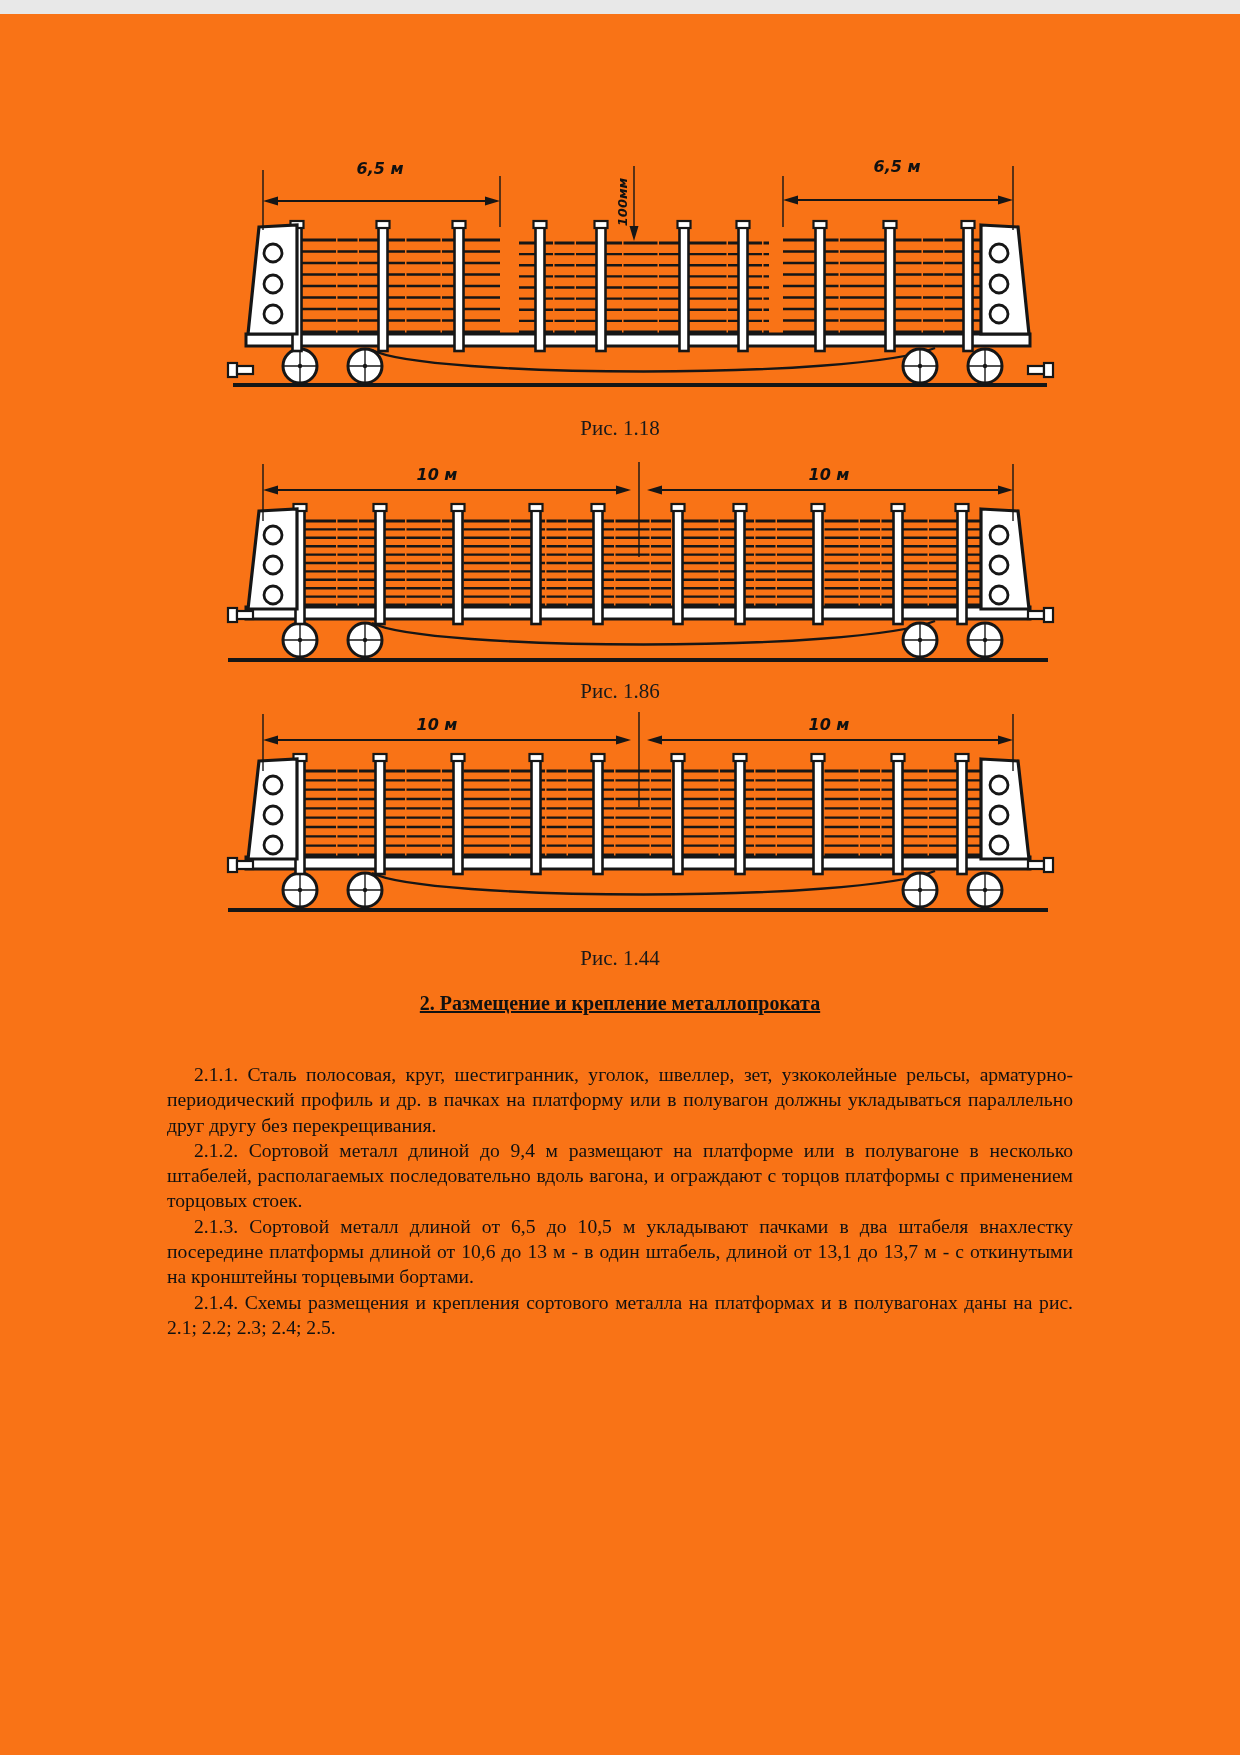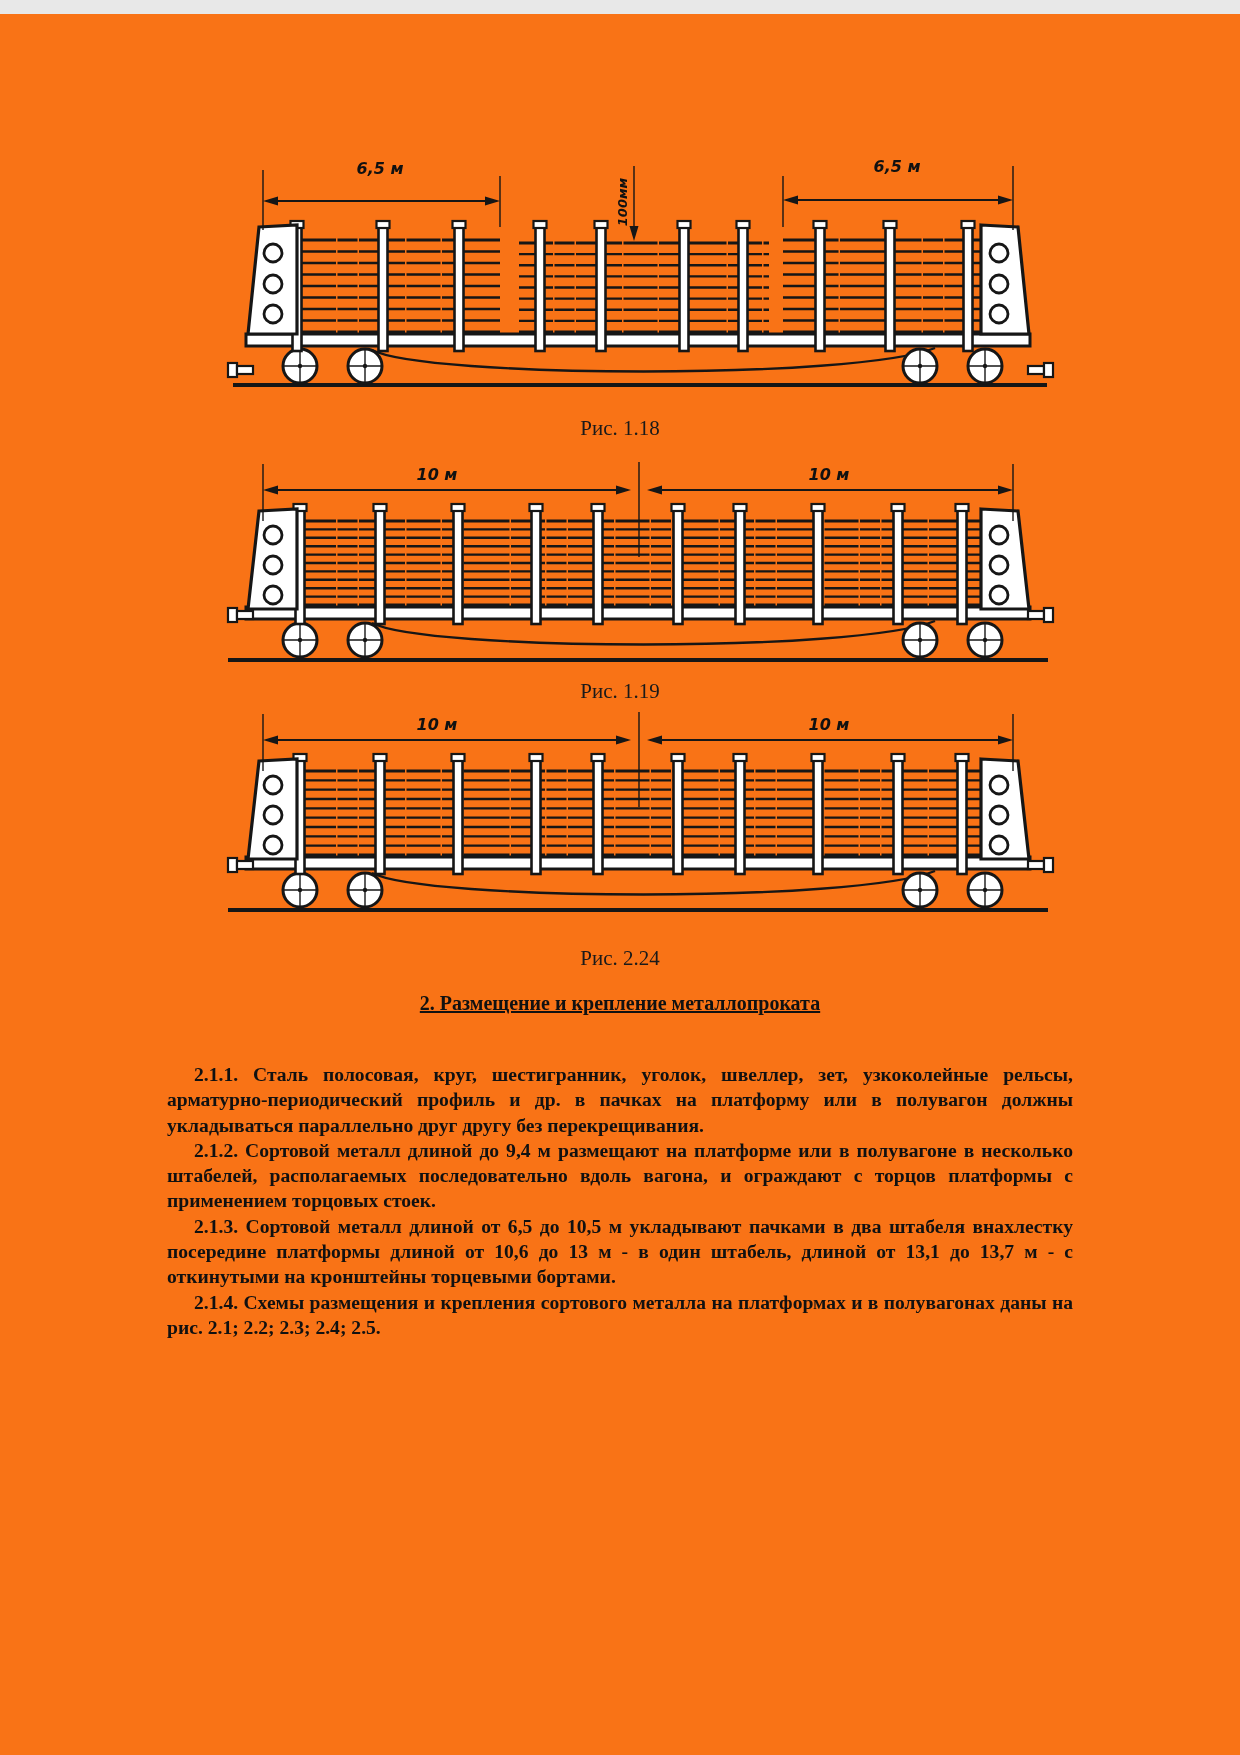--- a/index.html
+++ b/index.html
@@ -12,21 +12,21 @@
   .fig-caption{
     position:absolute;left:0;width:1240px;text-align:center;
     font-size:21px;line-height:26px;color:#1a1a1a;
   }
   .section-heading{
     position:absolute;left:0;width:1240px;text-align:center;
     font-size:20px;line-height:24px;font-weight:bold;color:#111;text-decoration:underline;
   }
   .body-text{
     position:absolute;left:167px;top:1048px;width:906px;
-    font-size:19.6px;line-height:25.3px;text-align:justify;color:#111;font-weight:bold;
+    font-size:19.6px;line-height:25.3px;text-align:justify;color:#111;
   }
   .body-text p{margin:0;text-indent:27px;}
   .dim-label{
     font-family:"DejaVu Sans", sans-serif;
     font-style:italic;font-weight:bold;
     font-size:16px;fill:#111;
   }
   .dim-label.small{font-size:13px;}
 </style>
 </head>
@@ -199,21 +199,21 @@
       <line x1="639" y1="448" x2="639" y2="543" stroke="#161616" stroke-width="1.4"></line>
       <line x1="267" y1="476" x2="627" y2="476" stroke="#161616" stroke-width="1.8"></line>
       <polygon points="263,476 278,471.5 278,480.5" fill="#161616"></polygon>
       <polygon points="631,476 616,471.5 616,480.5" fill="#161616"></polygon>
       <text x="437" y="466" text-anchor="middle" class="dim-label">10 м</text>
       <line x1="651" y1="476" x2="1009" y2="476" stroke="#161616" stroke-width="1.8"></line>
       <polygon points="647,476 662,471.5 662,480.5" fill="#161616"></polygon>
       <polygon points="1013,476 998,471.5 998,480.5" fill="#161616"></polygon>
       <text x="829" y="466" text-anchor="middle" class="dim-label">10 м</text>
     </svg>
-  <div class="fig-caption" style="top:664px">Рис. 1.19</div>
+  <div class="fig-caption" style="top:664px">Рис. 1.86</div>
 
   <svg class="fig" id="fig-svg-2" viewBox="225 690 825 232" style="left:225px;top:690px;width:825px;height:232px">
       <line x1="228" y1="896" x2="1048" y2="896" stroke="#161616" stroke-width="4.2"></line>
       <path d="M 372 859 C 425 887, 855 889, 935 857" fill="none" stroke="#161616" stroke-width="2.4"></path>
       <rect x="246" y="843" width="784" height="12" fill="#fff" stroke="#161616" stroke-width="3"></rect>
       <circle cx="300" cy="876" r="17" fill="#fff" stroke="#161616" stroke-width="3"></circle>
       <line x1="283" y1="876" x2="317" y2="876" stroke="#161616" stroke-width="1.4"></line>
       <line x1="300" y1="859" x2="300" y2="893" stroke="#161616" stroke-width="1.4"></line>
       <circle cx="300" cy="876" r="2.2" fill="#161616"></circle>
       <circle cx="365" cy="876" r="17" fill="#fff" stroke="#161616" stroke-width="3"></circle>
@@ -275,21 +275,21 @@
       <line x1="639" y1="698" x2="639" y2="793" stroke="#161616" stroke-width="1.4"></line>
       <line x1="267" y1="726" x2="627" y2="726" stroke="#161616" stroke-width="1.8"></line>
       <polygon points="263,726 278,721.5 278,730.5" fill="#161616"></polygon>
       <polygon points="631,726 616,721.5 616,730.5" fill="#161616"></polygon>
       <text x="437" y="716" text-anchor="middle" class="dim-label">10 м</text>
       <line x1="651" y1="726" x2="1009" y2="726" stroke="#161616" stroke-width="1.8"></line>
       <polygon points="647,726 662,721.5 662,730.5" fill="#161616"></polygon>
       <polygon points="1013,726 998,721.5 998,730.5" fill="#161616"></polygon>
       <text x="829" y="716" text-anchor="middle" class="dim-label">10 м</text>
     </svg>
-  <div class="fig-caption" style="top:931px">Рис. 2.24</div>
+  <div class="fig-caption" style="top:931px">Рис. 1.44</div>
 
   <div class="section-heading" style="top:977px">2. Размещение и крепление металлопроката</div>
 
   <div class="body-text">
     <p>2.1.1. Сталь полосовая, круг, шестигранник, уголок, швеллер, зет, узкоколейные рельсы, арматурно-периодический профиль и др. в пачках на платформу или в полувагон должны укладываться параллельно друг другу без перекрещивания.</p>
     <p>2.1.2. Сортовой металл длиной до 9,4 м размещают на платформе или в полувагоне в несколько штабелей, располагаемых последовательно вдоль вагона, и ограждают с торцов платформы с применением торцовых стоек.</p>
     <p>2.1.3. Сортовой металл длиной от 6,5 до 10,5 м укладывают пачками в два штабеля внахлестку посередине платформы длиной от 10,6 до 13 м - в один штабель, длиной от 13,1 до 13,7 м - с откинутыми на кронштейны торцевыми бортами.</p>
     <p>2.1.4. Схемы размещения и крепления сортового металла на платформах и в полувагонах даны на рис. 2.1; 2.2; 2.3; 2.4; 2.5.</p>
   </div>
 

